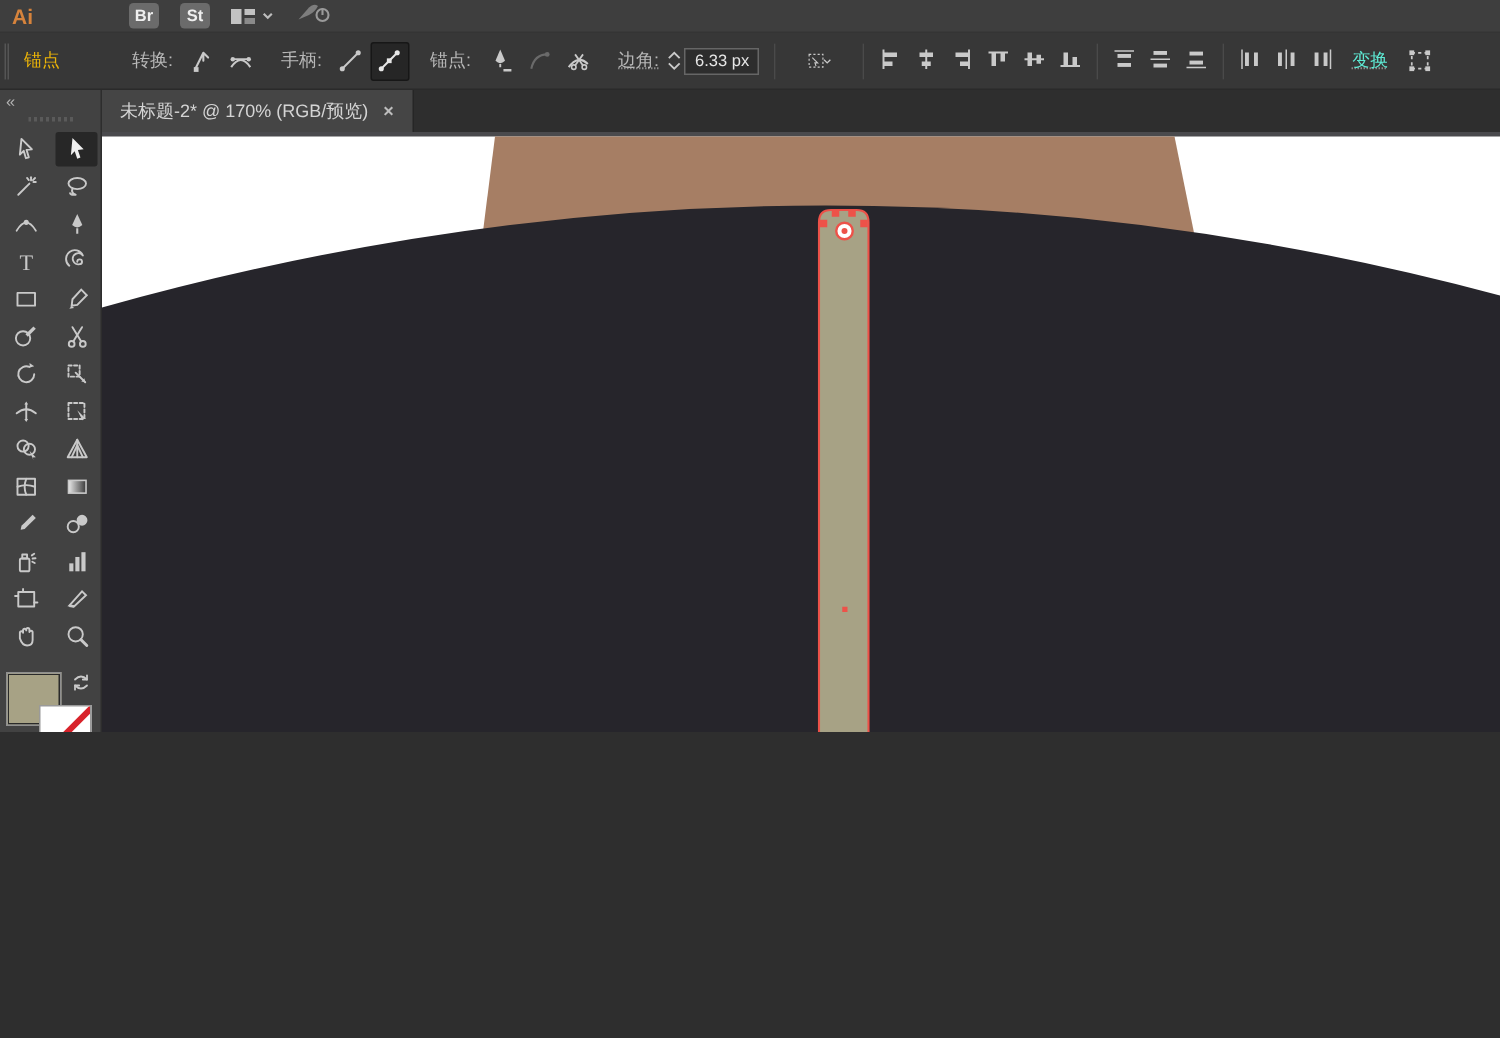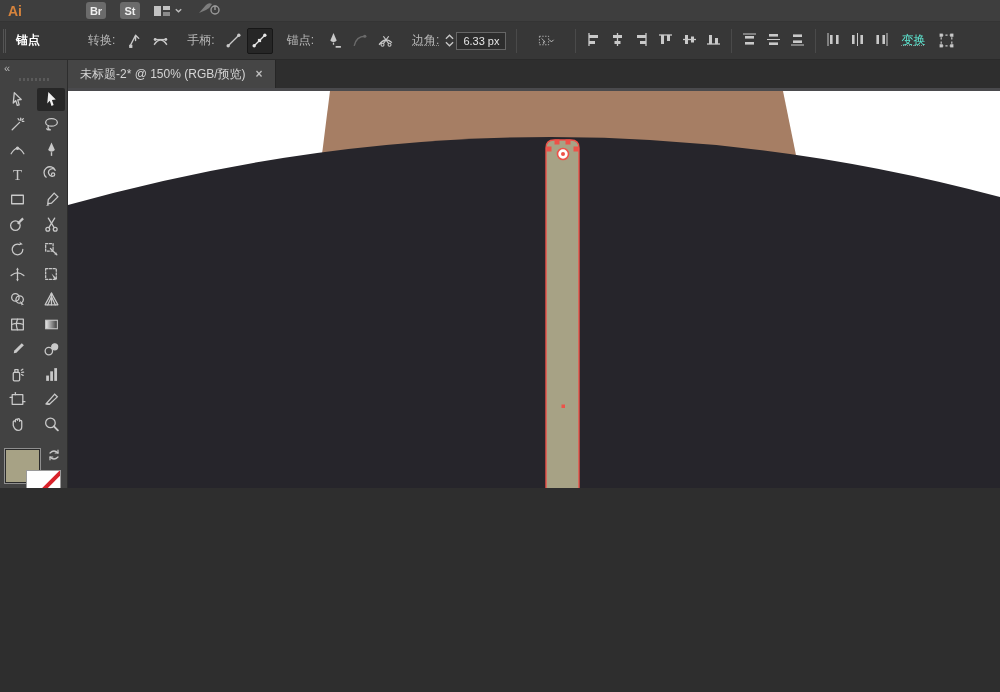--- a/index.html
+++ b/index.html
@@ -22,21 +22,21 @@
   .mb-right{display:flex;align-items:center;gap:14px;margin-left:28px;padding-left:28px;}
   .sq-btn{min-width:20px;height:17px;padding:0 3px;background:#6b6b6b;border-radius:3px;
     color:#efefef;font-size:11px;font-weight:bold;display:flex;align-items:center;justify-content:center;}
   .ws{display:flex;align-items:center;gap:4px;}
   .chev{width:9px;height:9px;fill:none;stroke:#bdbdbd;stroke-width:1.6;}
 
   
   .controlbar{position:absolute;left:0;top:22px;width:1000px;height:38px;background:var(--controlbar-bg);
     border-bottom:1px solid #2a2a2a;display:flex;align-items:center;font-size:12px;color:var(--lbl);}
   .grip{width:3px;height:24px;border-left:1px solid #555;border-right:1px solid #555;margin:0 6px 0 3px;}
-  .ctx-label{font-weight:bold;color:#ffffff;margin:0 34px 0 4px;}
+  .ctx-label{font-weight:normal;color:#eab308;margin:0 34px 0 4px;}
   .clabel{margin:0 6px 0 14px;white-space:nowrap;}
   .clabel.u{text-decoration:underline dotted #8a8a8a;}
   .cicon{width:26px;height:26px;display:flex;align-items:center;justify-content:center;border-radius:2px;}
   .cicon svg{width:17px;height:17px;}
   .cicon.pressed{background:var(--pressed);border:1px solid #171717;}
   .cicon.disabled{opacity:.35;}
   .stepper{display:flex;flex-direction:column;justify-content:center;gap:1px;margin-right:2px;}
   .stepper svg{width:9px;height:6px;}
   .valbox{background:#2d2d2d;border:1px solid #666;color:#e6e6e6;font-size:11px;
     padding:2px 6px;min-width:48px;text-align:center;}
@@ -282,21 +282,21 @@
           <rect x="1.5" y="1.5" width="3" height="3" fill="#c9c9c9"></rect>
           <rect x="11.5" y="1.5" width="3" height="3" fill="#c9c9c9"></rect>
           <rect x="1.5" y="11.5" width="3" height="3" fill="#c9c9c9"></rect>
           <rect x="11.5" y="11.5" width="3" height="3" fill="#c9c9c9"></rect>
         </svg>
     </span>
   </div>
 
   <div class="tabbar">
     <div class="tab">
-      <span>未标题-2* @ 150% (RGB/预览)</span>
+      <span>未标题-2* @ 170% (RGB/预览)</span>
       <span class="close">×</span>
     </div>
   </div>
 
   <div class="sidebar">
     <div class="collapse">«</div>
     <div class="draghandle"></div>
 
     <div class="tools">
       <span class="tool">

